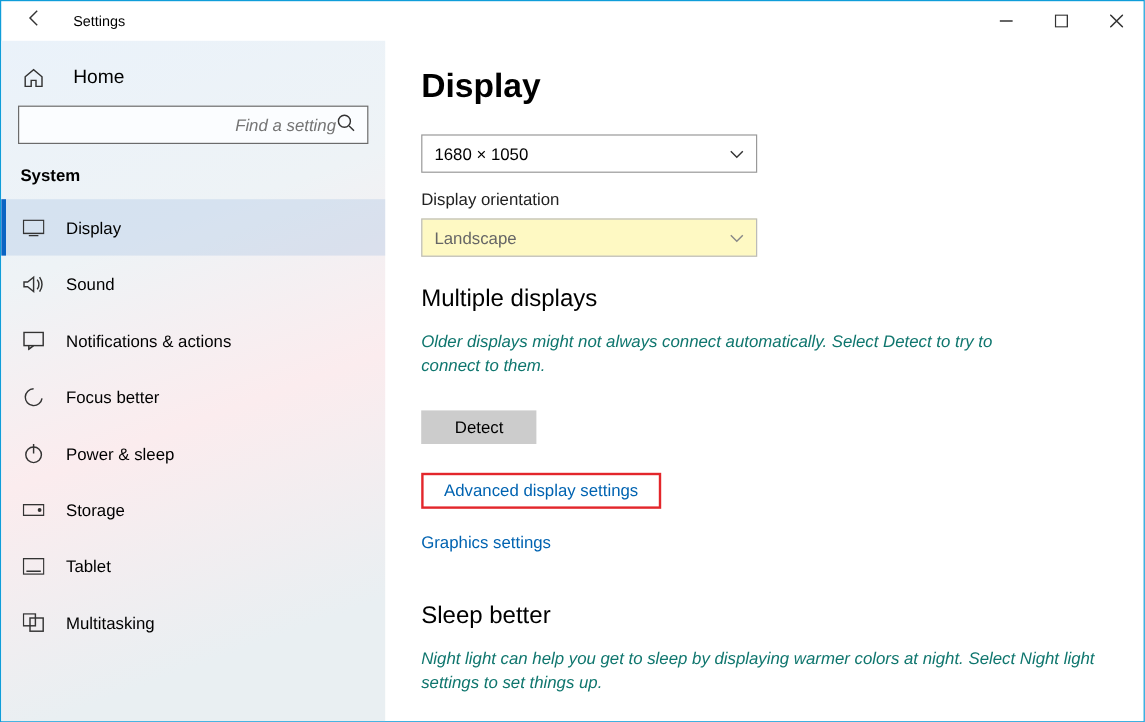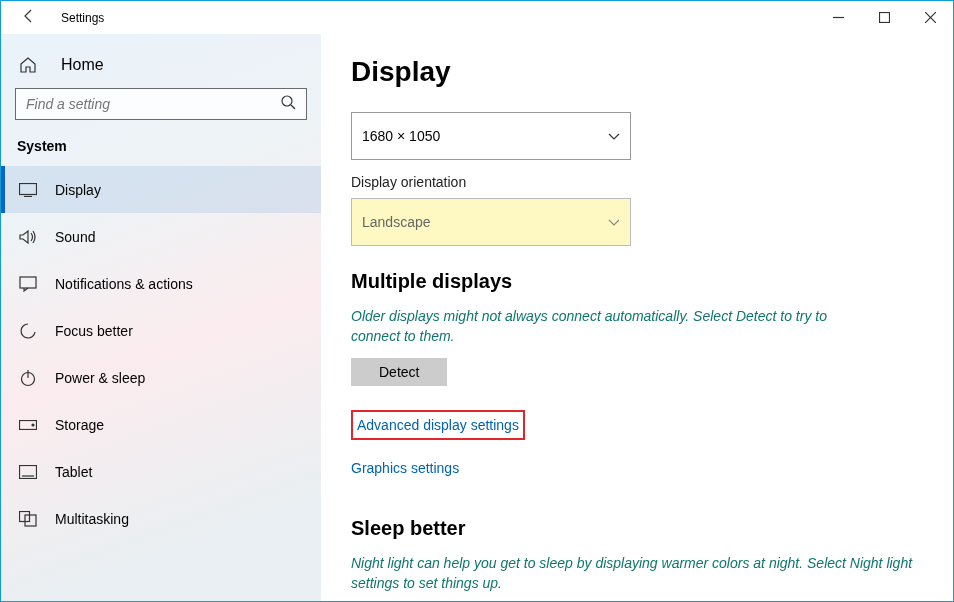--- a/index.html
+++ b/index.html
@@ -7,36 +7,36 @@
 .titlebar { height: 33px; display: flex; align-items: center; padding-left: 10px; }
 .titlebar .back { width: 36px; text-align: center; font-size: 16px; cursor: pointer; }
 .titlebar .title { font-size: 12px; margin-left: 14px; }
 .titlebar .spacer { flex: 1; }
 .win-controls { display: flex; }
 .win-controls div { width: 46px; height: 33px; display: flex; align-items: center; justify-content: center; cursor: pointer; }
 .main { display: flex; height: calc(100% - 33px); }
 .sidebar { width: 320px; background: linear-gradient(160deg, #eaf2fa 0%, #eef3f6 30%, #fbecee 55%, #e9eff2 85%); padding: 12px 0 0 0; }
 .home-row { display: flex; align-items: center; padding: 10px 14px 14px 18px; cursor: pointer; gap: 24px; }
 .search-box { margin: 0 14px 18px 14px; height: 32px; border: 1px solid #6b6b6b; background: #fbfdff; display: flex; align-items: center; padding: 0 10px; }
-.search-box input { flex: 1; border: none; outline: none; font-size: 14px; font-style: italic; background: transparent; color: #555; }
+.search-box input { flex: 1; border: none; outline: none; font-size: 14px; font-style: italic; background: transparent; color: #555; text-align: right; }
 .sidebar-group { padding: 0 16px; font-size: 14px; font-weight: 600; margin-bottom: 12px; }
 .nav-item { display: flex; align-items: center; height: 47px; padding-left: 18px; gap: 18px; font-size: 14px; cursor: pointer; position: relative; }
 .nav-item.active::before { content: ""; position: absolute; left: 0; top: 0; bottom: 0; width: 4px; background: #0b64c3; }
 .nav-item.active { background: rgba(160,190,225,0.3); }
 .nav-icon { width: 18px; height: 18px; display: flex; align-items: center; justify-content: center; flex-shrink: 0; }
 .content { flex: 1; padding: 22px 30px 0 30px; overflow: hidden; }
 h1 { font-size: 28px; font-weight: 600; margin-bottom: 24px; }
-h2 { font-size: 20px; font-weight: 700; margin: 24px 0 14px 0; }
-.select { width: 280px; height: 48px; border: 1px solid #999; display: flex; align-items: center; padding: 0 10px; font-size: 14px; cursor: pointer; justify-content: space-between; }
+h2 { font-size: 20px; font-weight: 400; margin: 24px 0 14px 0; }
+.select { width: 280px; height: 32px; border: 1px solid #999; display: flex; align-items: center; padding: 0 10px; font-size: 14px; cursor: pointer; justify-content: space-between; }
 .select.disabled { background: #fef9c3; color: #666; border: 1px solid #bbb; cursor: default; }
 .field-label { font-size: 14px; margin: 14px 0 8px 0; color: #222; }
 .body-text { font-size: 14px; line-height: 1.4; color: #0f766e; max-width: 520px; font-style: italic; }
-.btn { display: inline-block; background: #ccc; border: none; padding: 6px 28px; font-size: 14px; margin-top: 12px; cursor: pointer; }
+.btn { display: inline-block; background: #ccc; border: none; padding: 6px 28px; font-size: 14px; margin-top: 28px; cursor: pointer; }
 .link { display: inline-block; color: #0063b1; font-size: 14px; margin-top: 20px; cursor: pointer; }
-.highlight-box { border: 2px solid #e3262b; padding: 4px 4px; display: inline-block; margin-top: 24px; }
+.highlight-box { border: 2px solid #e3262b; padding: 4px 17px; display: inline-block; margin-top: 24px; }
 .highlight-box .link { margin-top: 0; }
 svg { stroke: #333; fill: none; stroke-width: 1.2; }
 </style>
 </head>
 <body>
 
 <div class="titlebar">
   <div class="back">
     <svg width="16" height="16" viewBox="0 0 16 16">
         <path d="M10 2 L4 8 L10 14"></path>

